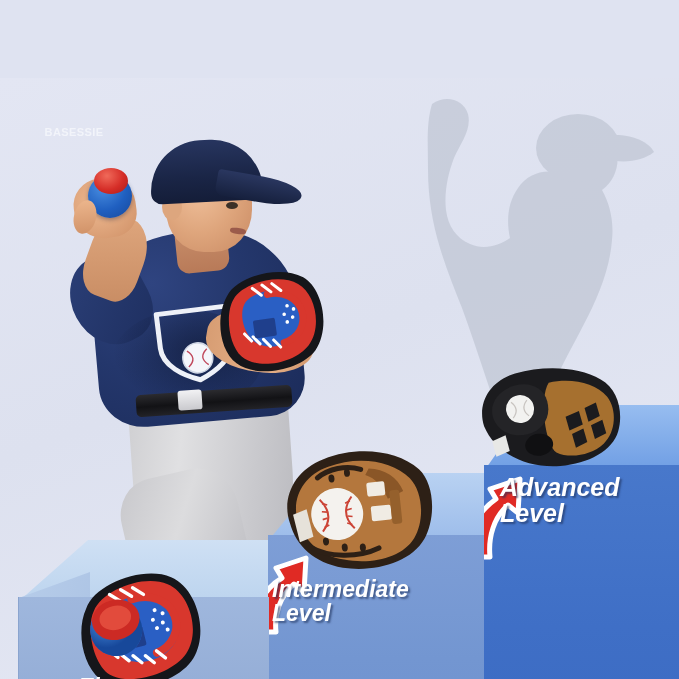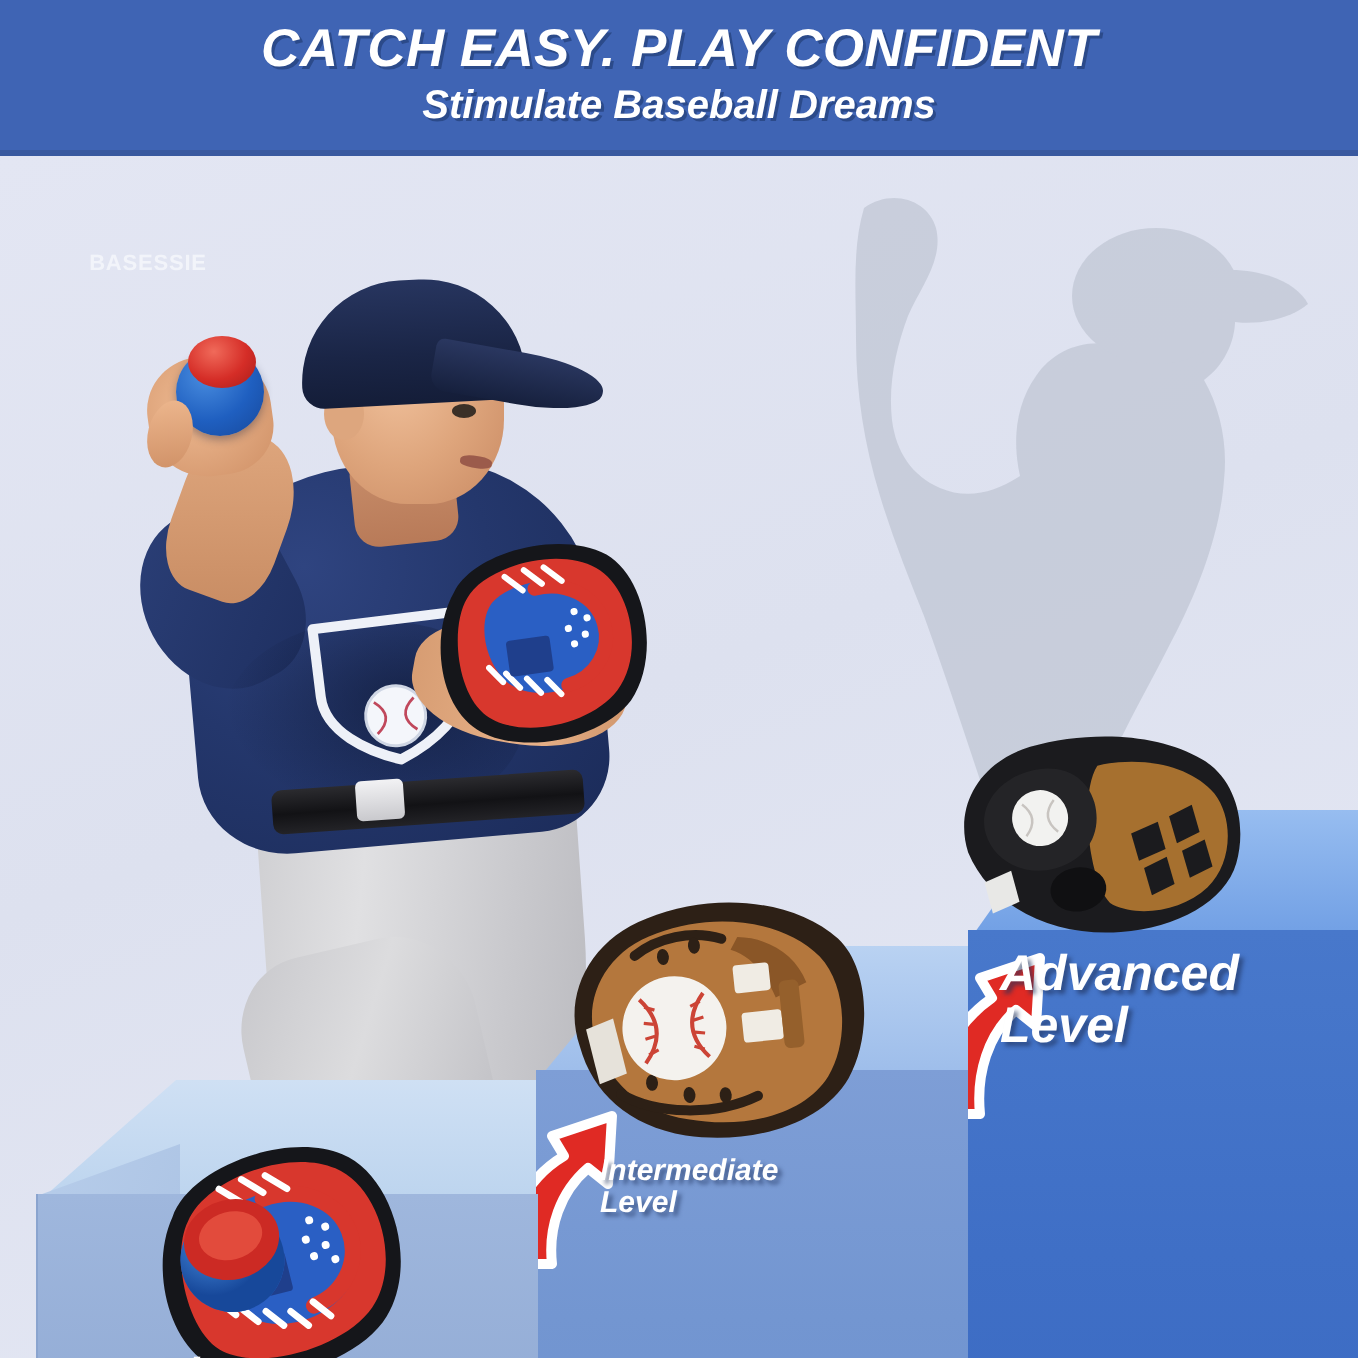--- a/index.html
+++ b/index.html
@@ -89,21 +89,21 @@
   }
 
   
   .level-label{
     position:absolute;color:#ffffff;font-weight:bold;font-style:italic;
     text-align:left;line-height:1.04;
     text-shadow:2px 2px 2px rgba(30,48,90,.6);
     white-space:pre-line;
   }
   #label1{left:78px;top:598px;width:190px;font-size:23px;}
-  #label2{left:300px;top:500px;width:196px;font-size:15px;}
+  #label2{left:272px;top:500px;width:196px;font-size:23px;}
   #label3{left:500px;top:396px;width:175px;font-size:25px;}
 
   
   .arrow{position:absolute;}
   #arrow1{left:250px;top:468px;width:80px;height:92px;}
   #arrow2{left:462px;top:383px;width:82px;height:104px;}
 
   
   #boy{position:absolute;left:30px;top:26px;width:330px;height:470px;}
 
@@ -238,24 +238,20 @@
   
   #glove-tan{position:absolute;left:277px;top:368px;width:160px;height:130px;transform:rotate(-6deg);}
   
   #glove-pro{position:absolute;left:470px;top:283px;width:160px;height:120px;transform:rotate(-8deg);}
 </style>
 </head>
 <body>
 
 <div id="stage">
 
-  <div id="header">
-    <div id="headline">CATCH EASY. PLAY CONFIDENT</div>
-    <div id="subhead">Stimulate Baseball Dreams</div>
-  </div>
 
   <div id="photo">
 
     <svg class="silhouette" viewBox="0 0 260 310">
       <path fill="#b3bac8" d="M34 12 C48 2 66 8 70 22 C74 38 62 52 56 66 C50 82 46 100 48 118
         C50 134 58 146 72 152 C86 158 100 154 112 146 C108 128 110 110 120 96
         C128 84 142 78 156 80 C152 64 156 48 170 40 C186 30 208 36 216 52
         C224 68 218 88 204 98 C212 112 216 130 214 148 C212 176 200 206 186 232
         C176 252 164 272 156 292 L146 310 L96 310 L88 286 C80 262 72 238 64 216
         C56 196 48 176 42 156 C34 130 30 104 30 78 C30 54 28 32 34 12 Z"></path>

